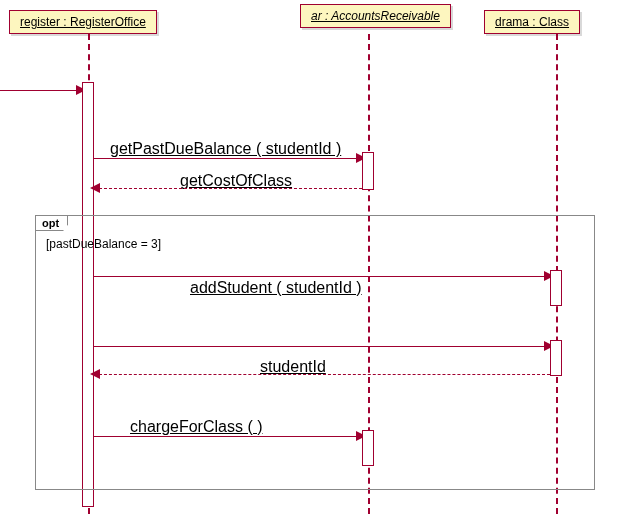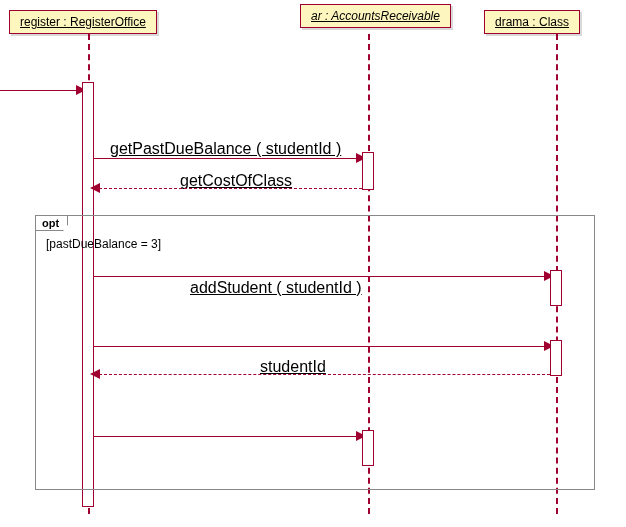--- a/index.html
+++ b/index.html
@@ -124,17 +124,18 @@
   <div class="activation" style="left:550px; top:270px; height:36px;"></div>
 
   <div class="arrow-shaft solid" style="left:94px; top:346px; width:456px;"></div>
   <div class="arrowhead head-right-solid" style="left:544px; top:341px;"></div>
   <div class="activation" style="left:550px; top:340px; height:36px;"></div>
 
   <div class="arrow-label" style="left:260px; top:358px;">studentId</div>
   <div class="arrow-shaft dashed" style="left:94px; top:374px; width:456px;"></div>
   <div class="arrowhead head-left-open" style="left:90px; top:369px;"></div>
 
+  <div class="arrow-label" style="left:130px; top:418px;">chargeForClass  (   )</div>
   <div class="arrow-shaft solid" style="left:94px; top:436px; width:268px;"></div>
   <div class="arrowhead head-right-solid" style="left:356px; top:431px;"></div>
   <div class="activation" style="left:362px; top:430px; height:36px;"></div>
 
 </div>
 
 </body></html>

